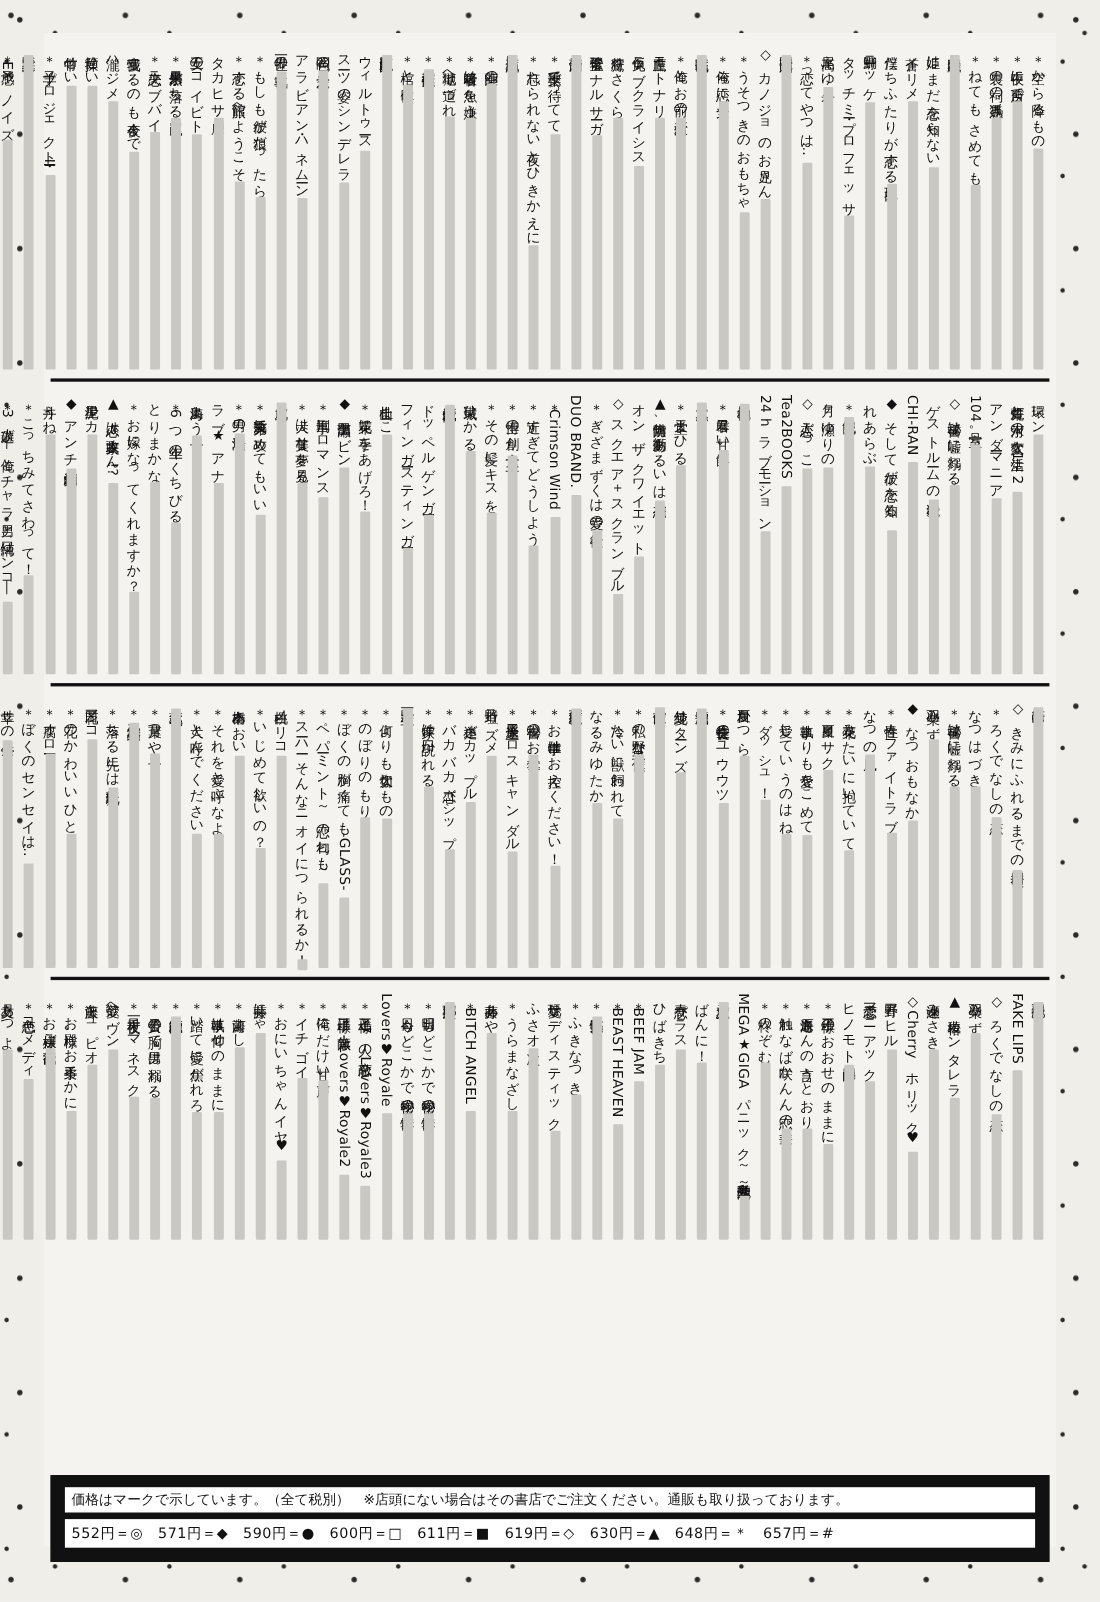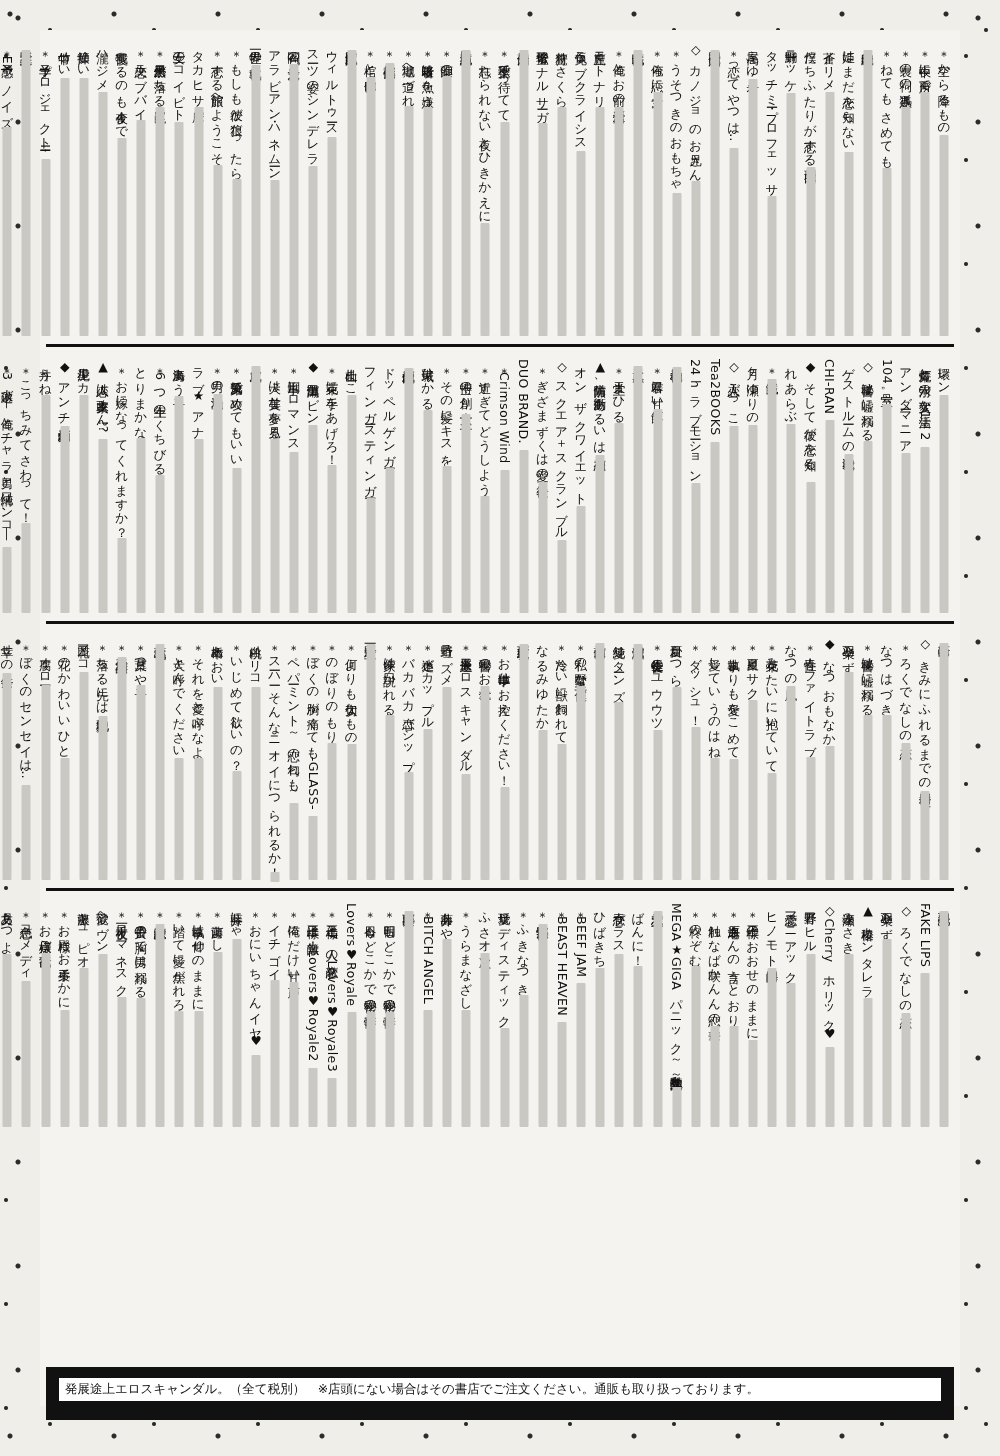--- a/index.html
+++ b/index.html
@@ -328,14 +328,15 @@
         <div class="col" style="height: 230px;"><span class="txt">＊お殿様、お手柔らかに</span><div class="bar" style="top: 108.75px; height: 117.25px;"></div></div>
         <div class="col" style="height: 230px;"><span class="txt">＊お嬢様ご乱行</span><div class="bar" style="top: 51.8438px; height: 174.156px;"></div></div>
         <div class="col" style="height: 230px;"><span class="txt">＊色恋コメディ</span><div class="bar" style="top: 80.4062px; height: 145.594px;"></div></div>
         <div class="col" style="height: 230px;"><span class="txt">文月あつよ</span><div class="bar" style="top: 52.8594px; height: 173.141px;"></div></div>
       </div>
   </div>
 
 </div>
 
 <div class="legend">
-  <div class="l1">発展途上エロスキャンダル。（全て税別）　※店頭にない場合はその書店でご注文ください。通販も取り扱っております。</div>
+  <div class="l1">価格はマークで示しています。（全て税別）　※店頭にない場合はその書店でご注文ください。通販も取り扱っております。</div>
+  <div class="l2">552円＝◎　571円＝◆　590円＝●　600円＝□　611円＝■　619円＝◇　630円＝▲　648円＝＊　657円＝#</div>
 </div>
 
 </body></html>

